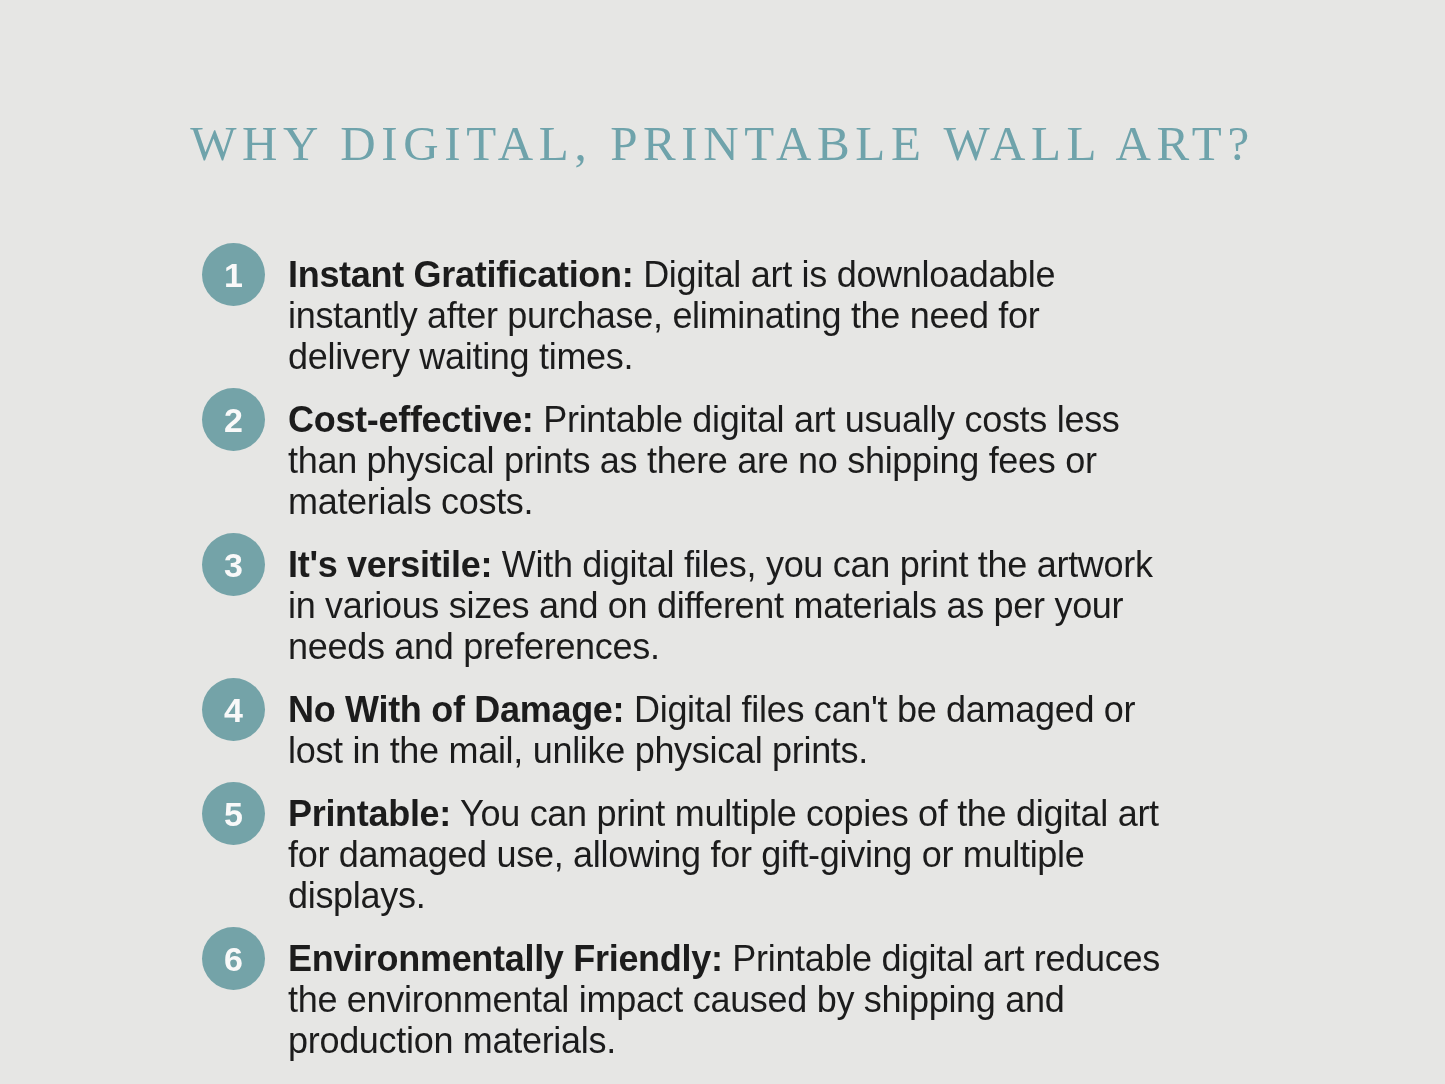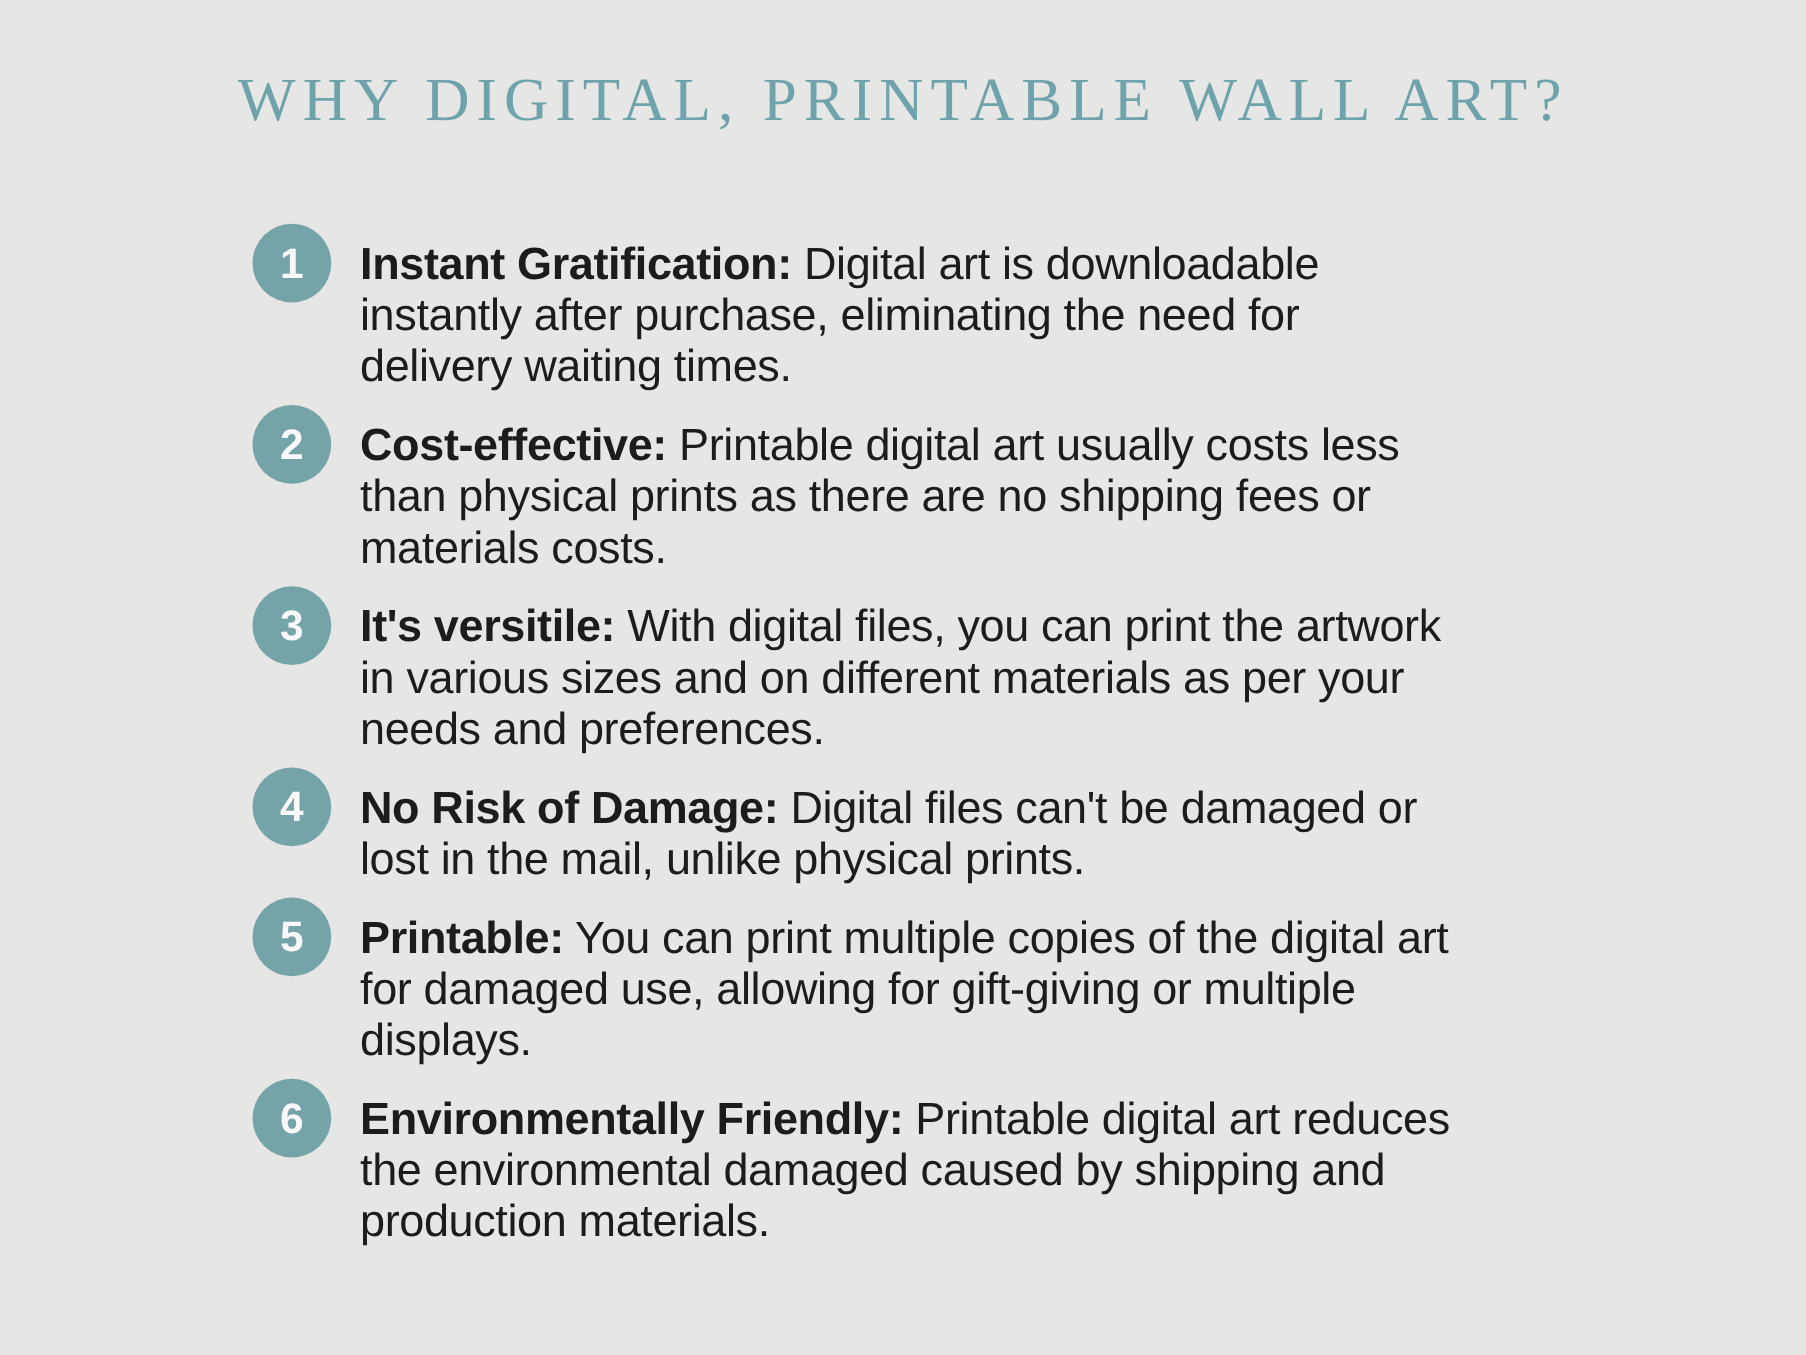--- a/index.html
+++ b/index.html
@@ -11,21 +11,21 @@
     position: relative;
     width: 1445px;
     height: 1084px;
     background: var(--bg, #e6e6e4);
     overflow: hidden;
     font-family: "Liberation Sans", sans-serif;
     box-sizing: border-box;
   }
   .title {
     margin: 0;
-    padding-top: 52px;
+    padding-top: 116px;
     text-align: center;
     font-family: "Liberation Serif", serif;
     font-weight: 400;
     font-size: 49px;
     line-height: 1.15;
     letter-spacing: 0.115em;
     color: var(--title, #6fa3ab);
     white-space: nowrap;
   }
   .list {
@@ -90,30 +90,30 @@
     <div class="badge">
       <span>3</span>
     </div>
     <p class="item-text"><strong>It's versitile:</strong> <span>With digital files, you can print the artwork in various sizes and on different materials as per your needs and preferences.</span></p>
   </div>
 
   <div class="item">
     <div class="badge">
       <span>4</span>
     </div>
-    <p class="item-text"><strong>No Risk of Damage:</strong> <span>Digital files can't be damaged or lost in the mail, unlike physical prints.</span></p>
+    <p class="item-text"><strong>No With of Damage:</strong> <span>Digital files can't be damaged or lost in the mail, unlike physical prints.</span></p>
   </div>
 
   <div class="item">
     <div class="badge">
       <span>5</span>
     </div>
     <p class="item-text"><strong>Printable:</strong> <span>You can print multiple copies of the digital art for damaged use, allowing for gift-giving or multiple displays.</span></p>
   </div>
 
   <div class="item">
     <div class="badge">
       <span>6</span>
     </div>
-    <p class="item-text"><strong>Environmentally Friendly:</strong> <span>Printable digital art reduces the environmental damaged caused by shipping and production materials.</span></p>
+    <p class="item-text"><strong>Environmentally Friendly:</strong> <span>Printable digital art reduces the environmental impact caused by shipping and production materials.</span></p>
   </div>
 </div>
 </div>
 
 </body></html>

